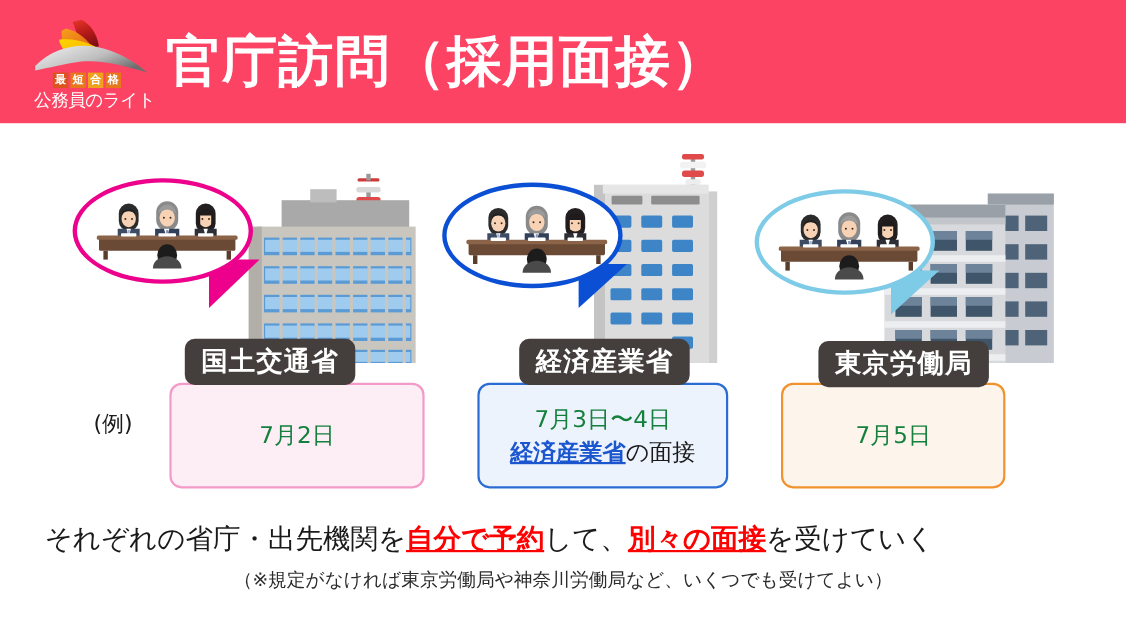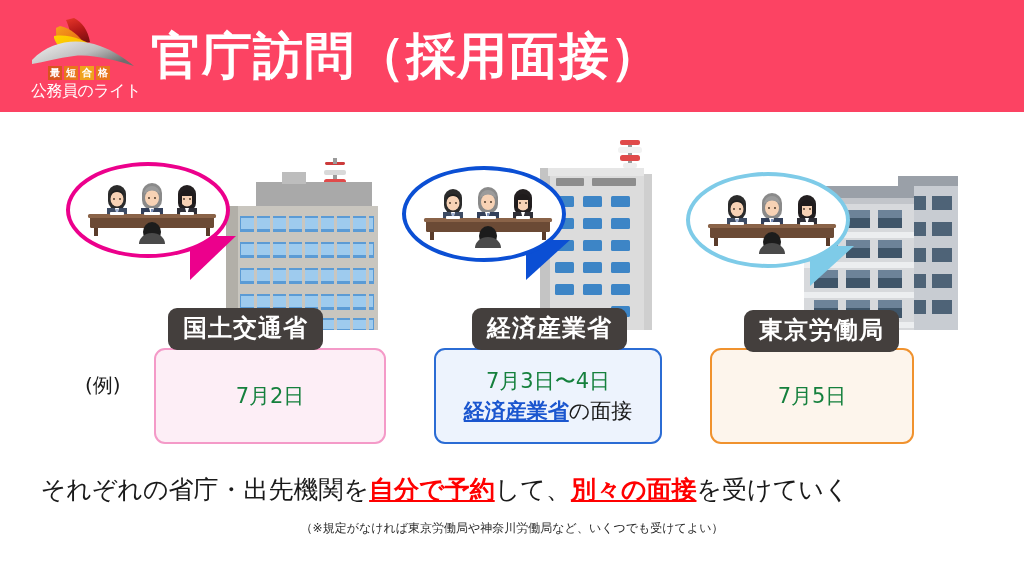--- a/index.html
+++ b/index.html
@@ -118,21 +118,21 @@
   
   .summary {
     position: absolute; left: 0; top: 474px; width: 890px;
     text-align: center; font-size: 25px; color: #1a1a1a;
     line-height: 32px; white-space: nowrap;
     font-family: "DejaVu Sans", "Liberation Sans", sans-serif;
   }
   .summary .hl { color: #ff0000; font-weight: bold; text-decoration: underline; }
   .footnote {
     position: absolute; left: 0; top: 516px; width: 1024px;
-    text-align: center; font-size: 12px; color: #2b2b2b;
+    text-align: center; font-size: 17px; color: #2b2b2b;
     line-height: 24px; white-space: nowrap;
     font-family: "DejaVu Sans", "Liberation Sans", sans-serif;
   }
 </style>
 </head>
 <body>
 
 <div class="slide">
 
   <div class="header">

